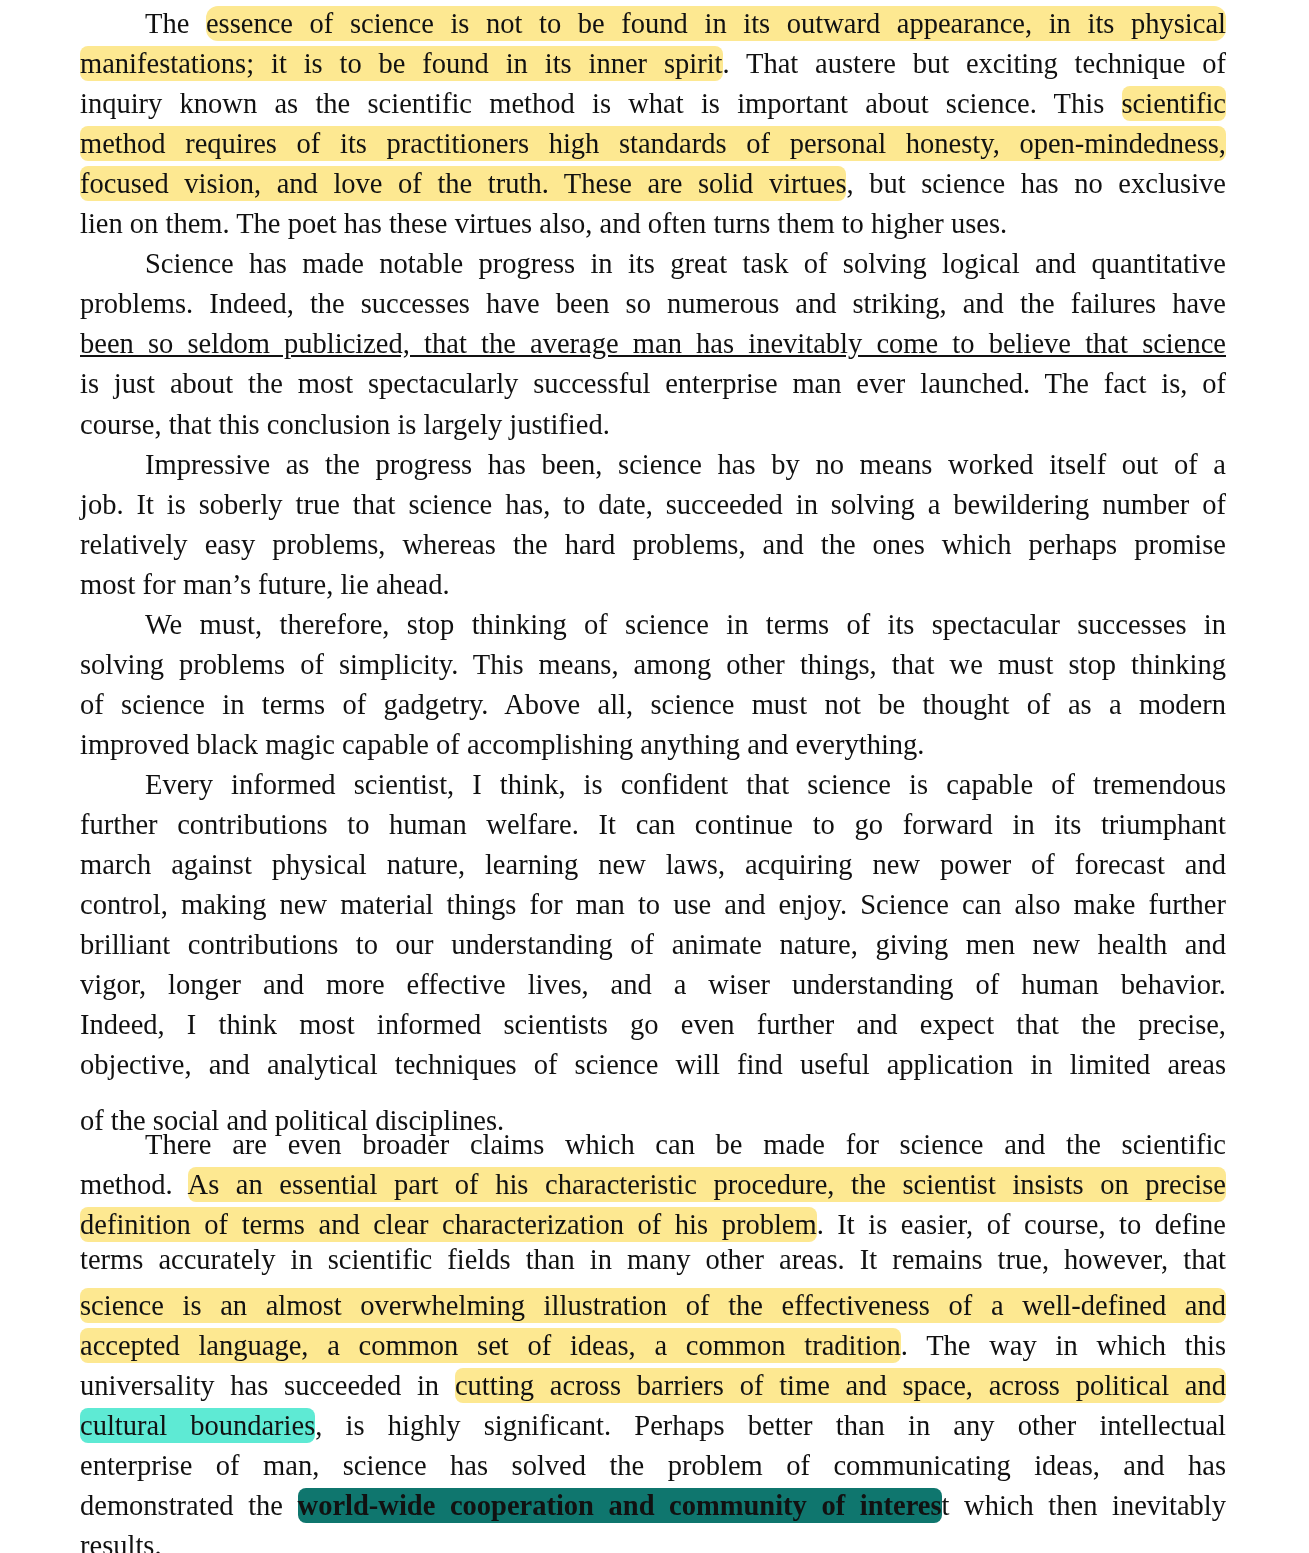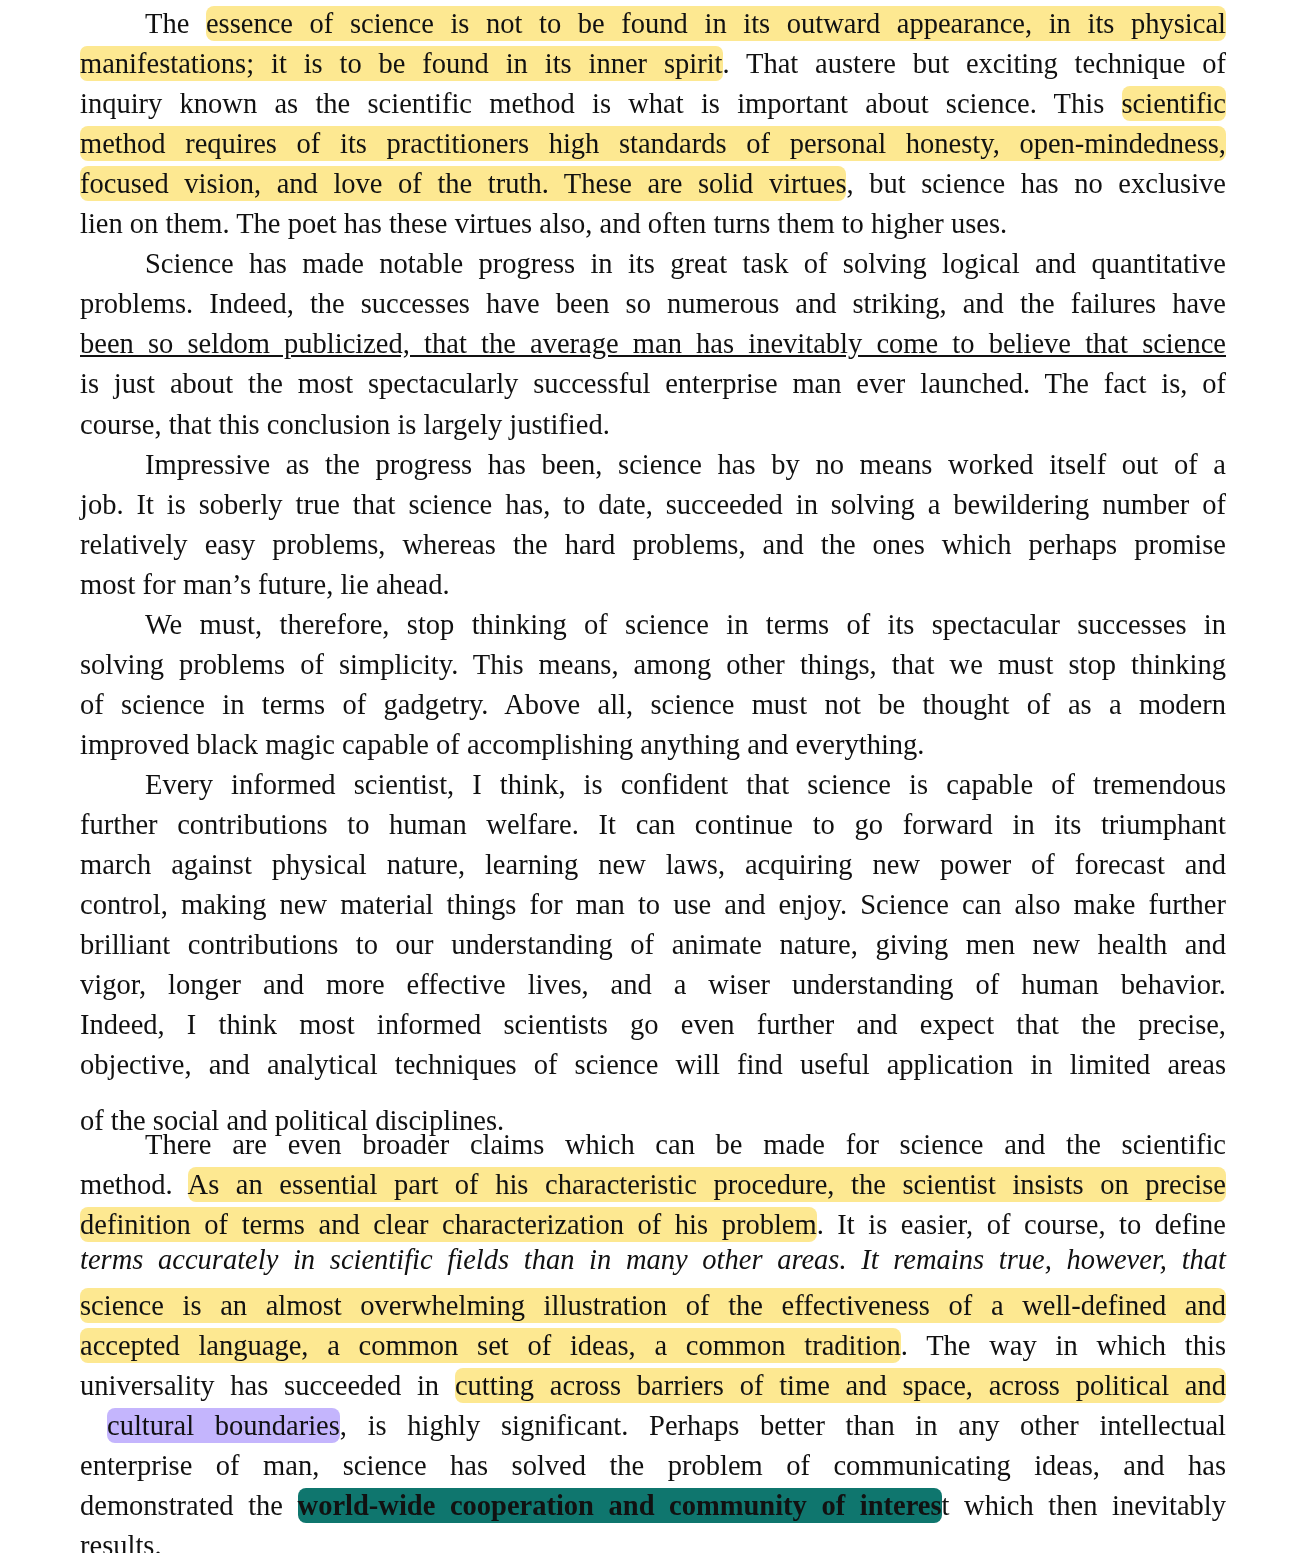--- a/index.html
+++ b/index.html
@@ -19,22 +19,22 @@
   .hl {
     background: #fde891; border-radius: 8px;
     padding: 2px 0; box-decoration-break: clone; -webkit-box-decoration-break: clone;
   }
 </style>
 </head>
 <body>
 
 <div class="page" id="page">
     <div>
-      <div class="line indent" style="top: 4px;"><span>The </span><span class="hl" style="background: rgb(253, 232, 145);">essence of science is not to be found in its outward appearance, in its physical</span></div>
-      <div class="line" style="top: 44px;"><span class="hl" style="background: rgb(253, 232, 145); border-radius: 7px;">manifestations; it is to be found in its inner spirit</span><span>. That austere but exciting technique of</span></div>
+      <div class="line indent" style="top: 4px;"><span>The </span><span class="hl" style="background: rgb(253, 232, 145); border-radius: 12px;">essence of science is not to be found in its outward appearance, in its physical</span></div>
+      <div class="line" style="top: 44px;"><span class="hl" style="background: rgb(253, 232, 145);">manifestations; it is to be found in its inner spirit</span><span>. That austere but exciting technique of</span></div>
       <div class="line" style="top: 84px;"><span>inquiry known as the scientific method is what is important about science. This </span><span class="hl" style="background: rgb(253, 232, 145);">scientific</span></div>
       <div class="line" style="top: 124px;"><span class="hl" style="background: rgb(253, 232, 145);">method requires of its practitioners high standards of personal honesty, open-mindedness,</span></div>
       <div class="line" style="top: 164px;"><span class="hl" style="background: rgb(253, 232, 145);">focused vision, and love of the truth. These are solid virtues</span><span>, but science has no exclusive</span></div>
       <div class="line last" style="top: 204px;"><span>lien on them. The poet has these virtues also, and often turns them to higher uses.</span></div>
     </div>
     <div>
       <div class="line indent" style="top: 244px;"><span>Science has made notable progress in its great task of solving logical and quantitative</span></div>
       <div class="line" style="top: 284px;"><span>problems. Indeed, the successes have been so numerous and striking, and the failures have</span></div>
       <div class="line" style="top: 324px; text-decoration: underline;"><span>been so seldom publicized, that the average man has inevitably come to believe that science</span></div>
       <div class="line" style="top: 364px; font-family: Liberation Serif, serif;"><span>is just about the most spectacularly successful enterprise man ever launched. The fact is, of</span></div>
@@ -60,22 +60,22 @@
       <div class="line" style="top: 925px;"><span>brilliant contributions to our understanding of animate nature, giving men new health and</span></div>
       <div class="line" style="top: 965px;"><span>vigor, longer and more effective lives, and a wiser understanding of human behavior.</span></div>
       <div class="line" style="top: 1005px;"><span>Indeed, I think most informed scientists go even further and expect that the precise,</span></div>
       <div class="line" style="top: 1045px;"><span>objective, and analytical techniques of science will find useful application in limited areas</span></div>
       <div class="line last" style="top: 1085px; margin-top: 16px;"><span>of the social and political disciplines.</span></div>
     </div>
     <div>
       <div class="line indent" style="top: 1125px;"><span>There are even broader claims which can be made for science and the scientific</span></div>
       <div class="line" style="top: 1165px;"><span>method. </span><span class="hl" style="background: rgb(253, 232, 145);">As an essential part of his characteristic procedure, the scientist insists on precise</span></div>
       <div class="line" style="top: 1205px;"><span class="hl" style="background: rgb(253, 232, 145);">definition of terms and clear characterization of his problem</span><span>. It is easier, of course, to define</span></div>
-      <div class="line" style="top: 1240px; font-style: italic;"><span>terms accurately in scientific fields than in many other areas. It remains true, however, that</span></div>
+      <div class="line" style="top: 1240px;"><span>terms accurately in scientific fields than in many other areas. It remains true, however, that</span></div>
       <div class="line" style="top: 1286px;"><span class="hl" style="background: rgb(253, 232, 145);">science is an almost overwhelming illustration of the effectiveness of a well-defined and</span></div>
       <div class="line" style="top: 1326px;"><span class="hl" style="background: rgb(253, 232, 145);">accepted language, a common set of ideas, a common tradition</span><span>. The way in which this</span></div>
       <div class="line" style="top: 1366px;"><span>universality has succeeded in </span><span class="hl" style="background: rgb(253, 232, 145);">cutting across barriers of time and space, across political and</span></div>
-      <div class="line" style="top: 1406px;"><span class="hl" style="background: #c4b5fd; margin-left: 27px;">cultural boundaries</span><span>, is highly significant. Perhaps better than in any other intellectual</span></div>
+      <div class="line" style="top: 1406px;"><span class="hl" style="background: #5eead4;">cultural boundaries</span><span>, is highly significant. Perhaps better than in any other intellectual</span></div>
       <div class="line" style="top: 1446px;"><span>enterprise of man, science has solved the problem of communicating ideas, and has</span></div>
       <div class="line" style="top: 1486px;"><span>demonstrated the </span><span class="hl" style="background: #0f766e; font-weight: bold;">world-wide cooperation and community of interes</span><span>t which then inevitably</span></div>
       <div class="line last" style="top: 1526px;"><span>results.</span></div>
     </div>
   </div>
 
 </body></html>

